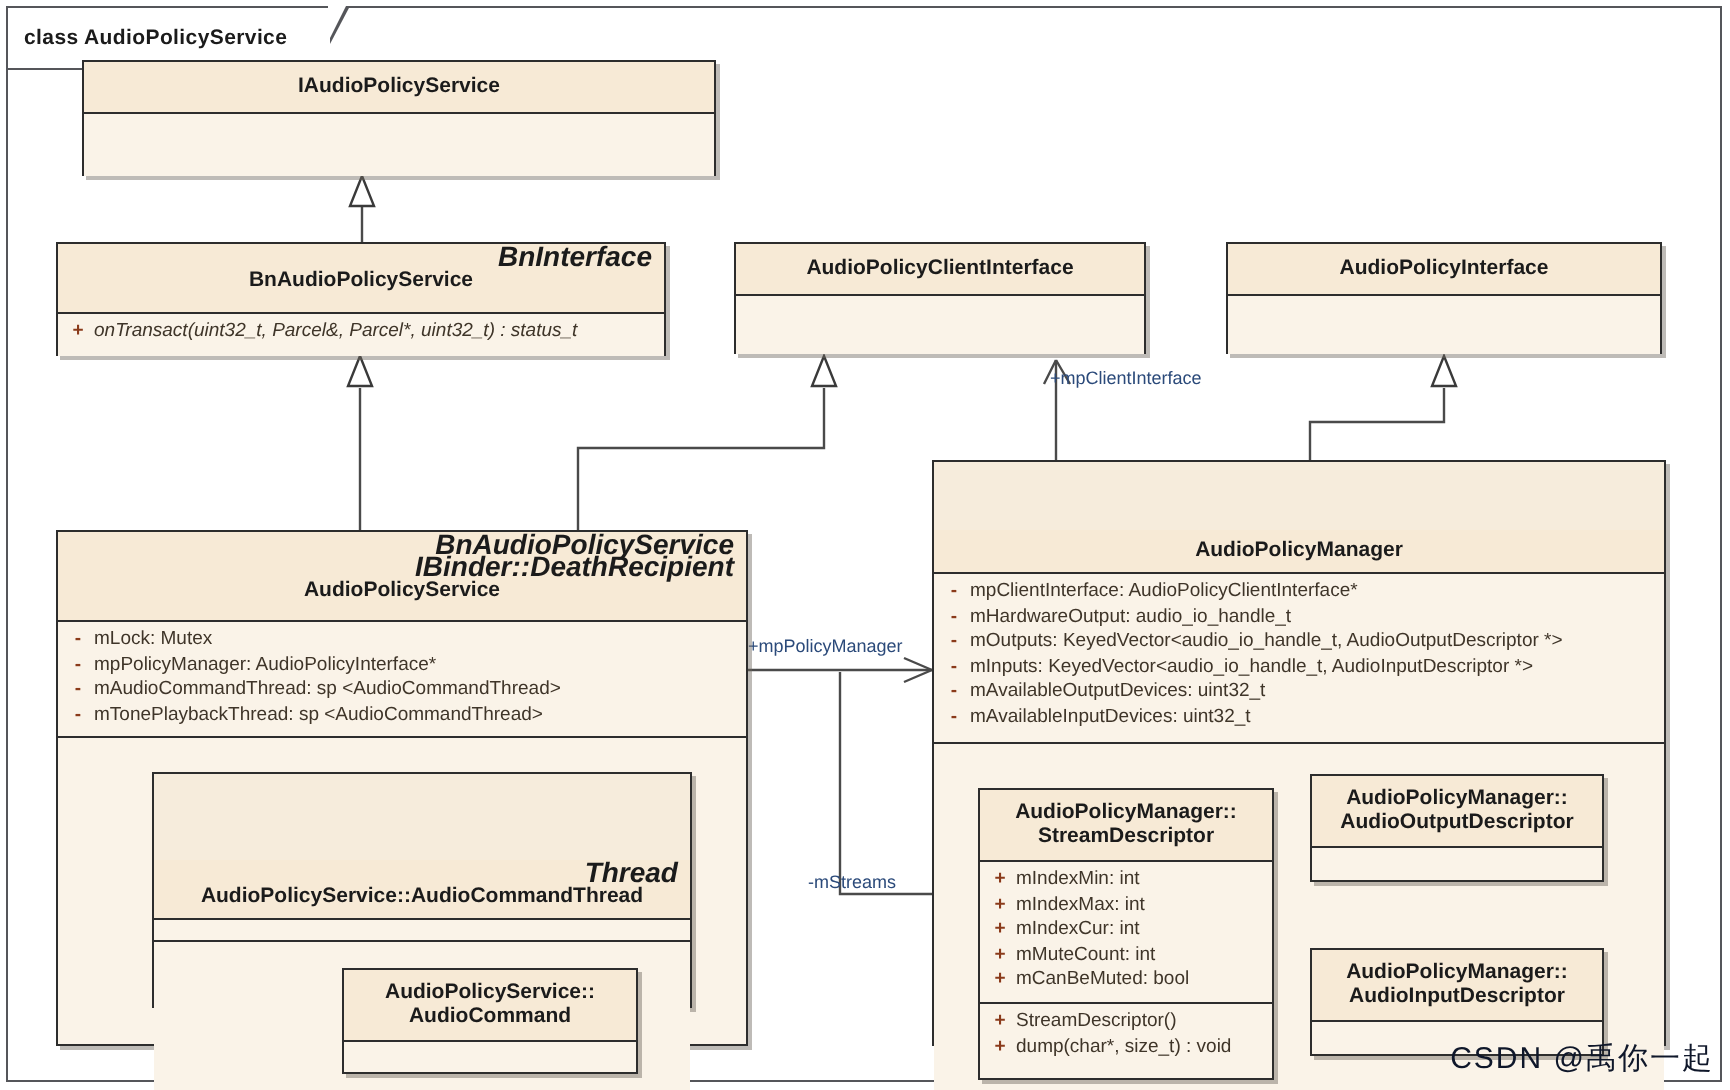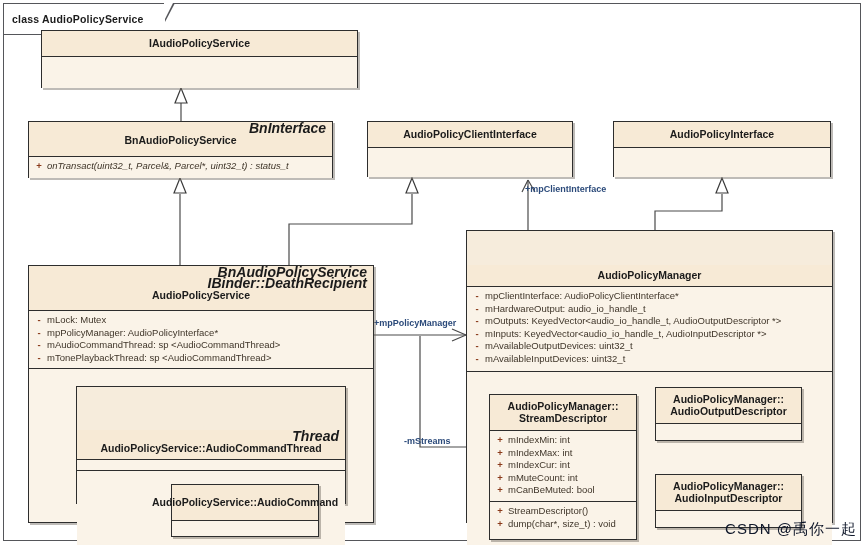--- a/index.html
+++ b/index.html
@@ -129,21 +129,21 @@
     position: absolute;
     left: 0; top: 0;
     width: 865px; height: 545px;
     pointer-events: none;
   }
   .lnk { stroke: #4a4a4a; stroke-width: 1.2; fill: none; }
   .tri { fill: #ffffff; stroke: #3a3a3a; stroke-width: 1.2; }
   .lbl {
     position: absolute;
     font-size: 9px;
-    font-weight: bold;
+    font-weight: normal;
     color: #2b4a7a;
     white-space: nowrap;
   }
   .watermark {
     position: absolute;
     right: 8px; bottom: 6px;
     font-size: 15px;
     color: #0f172a;
     letter-spacing: 1px;
     white-space: nowrap;
@@ -255,21 +255,21 @@
 
       <div class="uml" style="left:47px; top:17px; width:270px; height:118px;">
         <div class="uml-head" style="height:30px; padding-top:1px;margin-top:43px;">
           <div class="stereo">Thread</div>
           <div class="uml-name">AudioPolicyService::AudioCommandThread</div>
         </div>
         <div class="uml-body empty" style="height:10px;"></div>
         <div class="uml-nest uml-sep" style="height:76px;">
 
           <div class="uml" style="left:94px; top:13px; width:148px; height:53px;">
-            <div class="uml-head" style="height:36px; display:flex; align-items:center; justify-content:center;">
+            <div class="uml-head" style="height:36px; display:flex; flex-direction:column; align-items:center; justify-content:center;">
               <div class="uml-name">AudioPolicyService::</div>
               <div class="uml-name">AudioCommand</div>
             </div>
             <div class="uml-body empty" style="height:15px;"></div>
           </div>
 
         </div>
       </div>
 
     </div>

